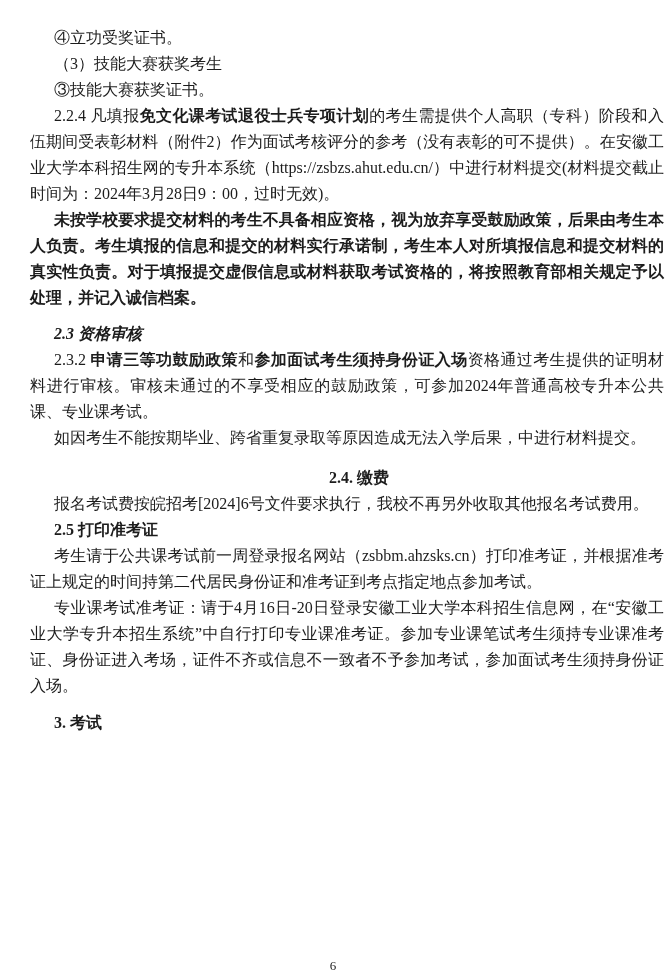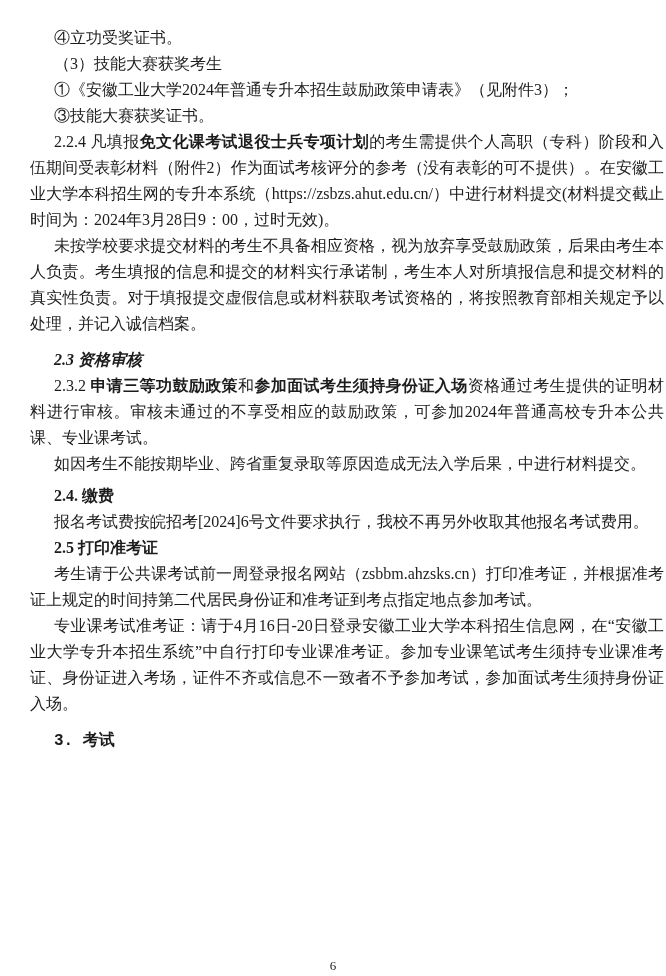--- a/index.html
+++ b/index.html
@@ -19,51 +19,50 @@
   }
   .para {
     margin: 0;
     font-size: 16px;
     line-height: 26px;
     text-align: justify;
     text-indent: 24px;
     word-break: break-all;
   }
   .para b { font-weight: 700; }
-  .bold-para { font-weight: 400; }
+  .bold-para { font-weight: 700; }
   .heading {
     margin: 0;
     font-size: 16px;
     line-height: 26px;
     font-weight: 700;
     text-indent: 24px;
   }
   .mt10 { margin-top: 10px; font-style: italic; }
-  .mt6  { margin-top: 6px; }
-  .mt11 { margin-top: 11px; font-family: Liberation Mono, monospace; }
+  .mt6  { margin-top: 14px; text-align: center; }
+  .mt11 { margin-top: 11px; }
   .indent28 { text-indent: 28px; }
   .page-num {
     position: absolute;
     left: 0; right: 0; bottom: 2px;
     text-align: center;
     font-size: 13px;
     line-height: 16px;
     color: #1c1c1c;
   }
 </style>
 </head>
 <body>
 
 <div class="page">
 
   <p class="para">④立功受奖证书。</p>
 
   <p class="para">（3）技能大赛获奖考生</p>
 
-  <p class="para">①《安徽工业大学2024年普通专升本招生鼓励政策申请表》（见附件3）；</p>
 
 
   <p class="para">③技能大赛获奖证书。</p>
 
   <p class="para"><span>2.2.4 凡填报</span><b>免文化课考试退役士兵专项计划</b><span>的考生需提供个人高职（专科）阶段和入伍期间受表彰材料（附件2）作为面试考核评分的参考（没有表彰的可不提供）。在安徽工业大学本科招生网的专升本系统（https://zsbzs.ahut.edu.cn/）中进行材料提交(材料提交截止时间为：2024年3月28日9：00，过时无效)。</span></p>
 
   <p class="para bold-para">未按学校要求提交材料的考生不具备相应资格，视为放弃享受鼓励政策，后果由考生本人负责。考生填报的信息和提交的材料实行承诺制，考生本人对所填报信息和提交材料的真实性负责。对于填报提交虚假信息或材料获取考试资格的，将按照教育部相关规定予以处理，并记入诚信档案。</p>
 
   <p class="heading mt10">2.3 资格审核</p>
 

